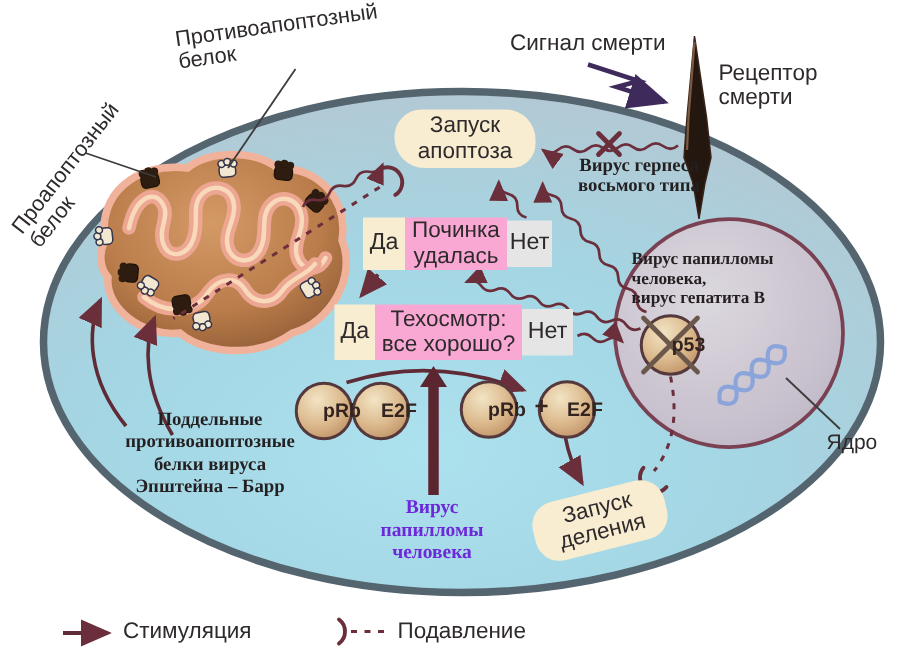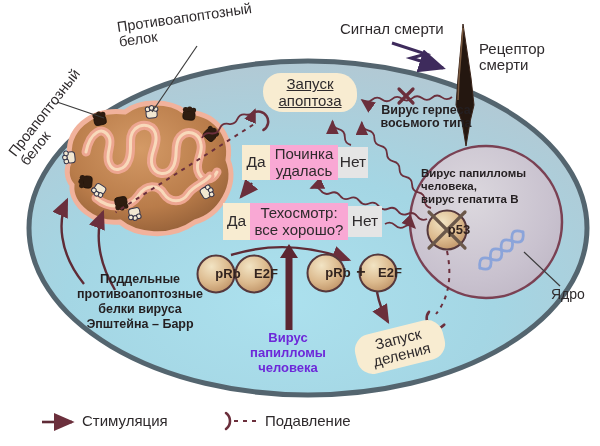--- a/index.html
+++ b/index.html
@@ -1,20 +1,20 @@
 <!DOCTYPE html>
 <html><head>
 <meta charset="utf-8">
 <style>
   html,body{margin:0;padding:0;background:#fff;}
   .stage{position:relative;width:600px;height:446px;background:#ffffff;overflow:hidden;
          font-family:"Liberation Sans",sans-serif;color:#2e2a2c;}
   .stage svg{position:absolute;left:0;top:0;z-index:0;}
   .lbl{position:absolute;z-index:2;white-space:pre-line;line-height:1.06;}
-  .bold{font-weight:bold;}
+  .bold{font-weight:bold;font-family:Liberation Serif, serif;}
   .ctr{text-align:center;}
   .box{position:absolute;z-index:2;display:flex;align-items:center;justify-content:center;
        text-align:center;line-height:1.08;}
   .cream{background:#f8ecd1;}
   .pink{background:#f9a8d4;}
   .lav{background:#e5e5e5;}
   .molecule-label{position:absolute;z-index:2;width:40px;text-align:center;
        font-weight:bold;font-size:13px;color:#33241f;margin-left:12px;}
 </style>
 </head>
@@ -206,21 +206,21 @@
 
 <div class="lbl bold ctr" style="left:60px;top:272px;width:160px;font-size:12.5px;line-height:1.2;color:#241f21;">Поддельные
 противоапоптозные
 белки вируса
 Эпштейна – Барр</div>
 
 <div class="lbl bold ctr" style="left:238px;top:330px;width:100px;font-size:13px;line-height:1.16;color:#6d28d9;">Вирус
 папилломы
 человека</div>
 
-<div class="box cream" style="left:263px;top:73px;width:94px;height:39px;border-radius:18px 20px 16px 20px;font-size:15px;text-decoration:underline;">Запуск
+<div class="box cream" style="left:263px;top:73px;width:94px;height:39px;border-radius:18px 20px 16px 20px;font-size:15px;">Запуск
 апоптоза</div>
 
 <div class="box cream" style="left:242px;top:145px;width:28px;height:35px;font-size:15.5px;">Да</div>
 <div class="box pink" style="left:270px;top:145px;width:68px;height:35px;font-size:15px;">Починка
 удалась</div>
 <div class="box lav" style="left:338px;top:147px;width:30px;height:31px;font-size:15.5px;">Нет</div>
 
 <div class="box cream" style="left:223px;top:203px;width:27px;height:37px;font-size:15.5px;">Да</div>
 <div class="box pink" style="left:250px;top:203px;width:98px;height:37px;font-size:15px;">Техосмотр:
 все хорошо?</div>

